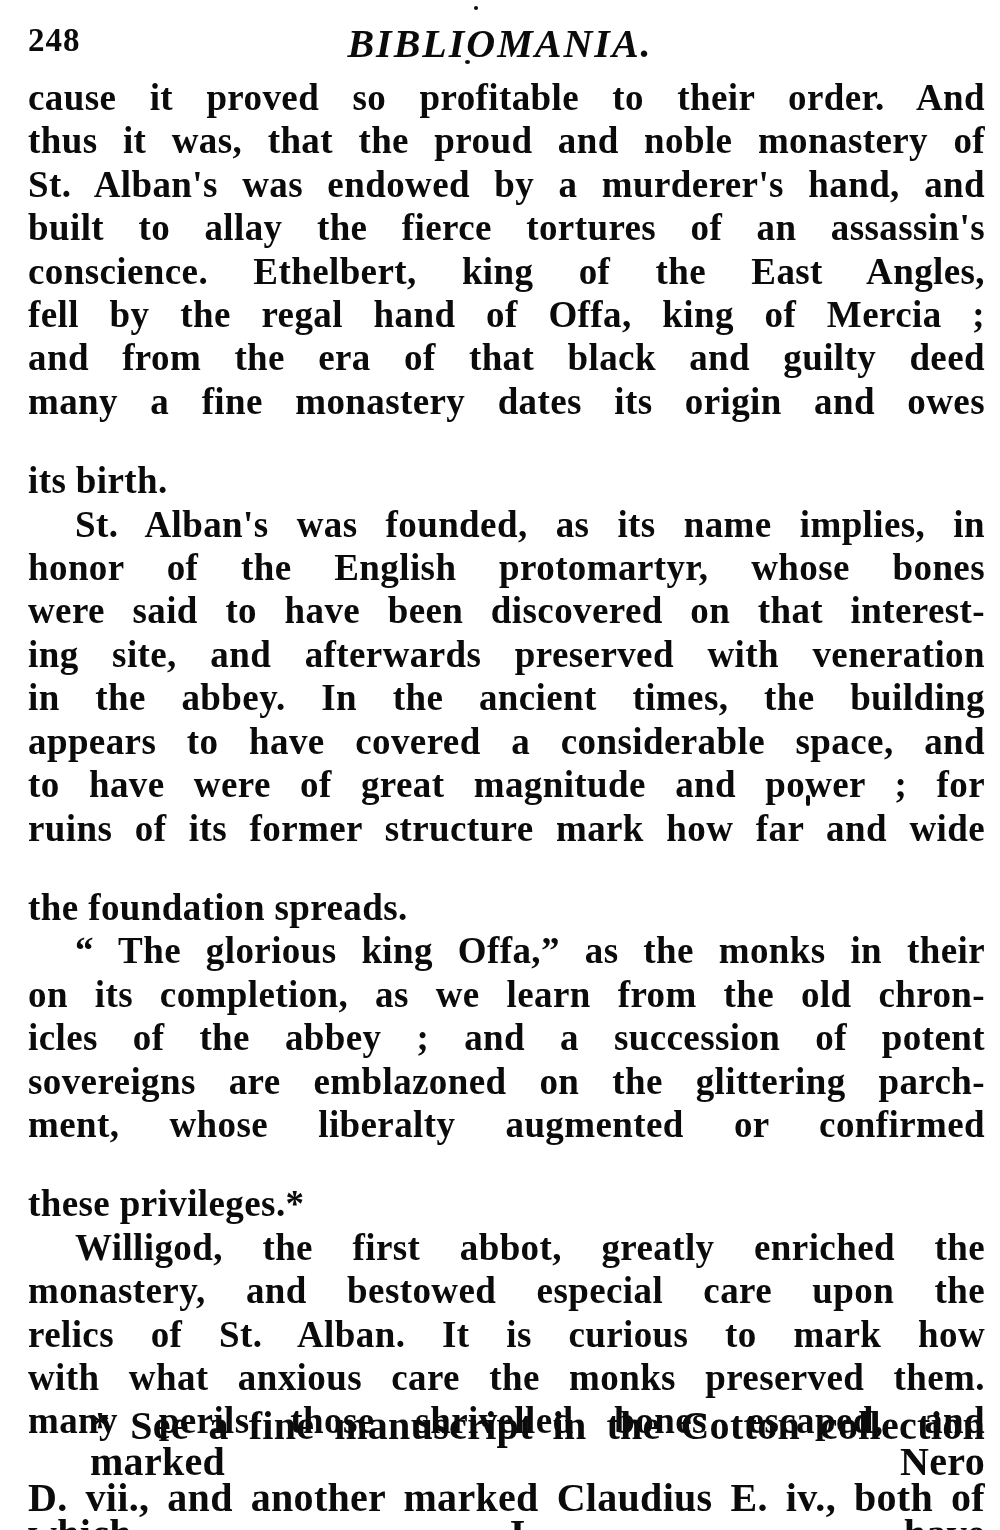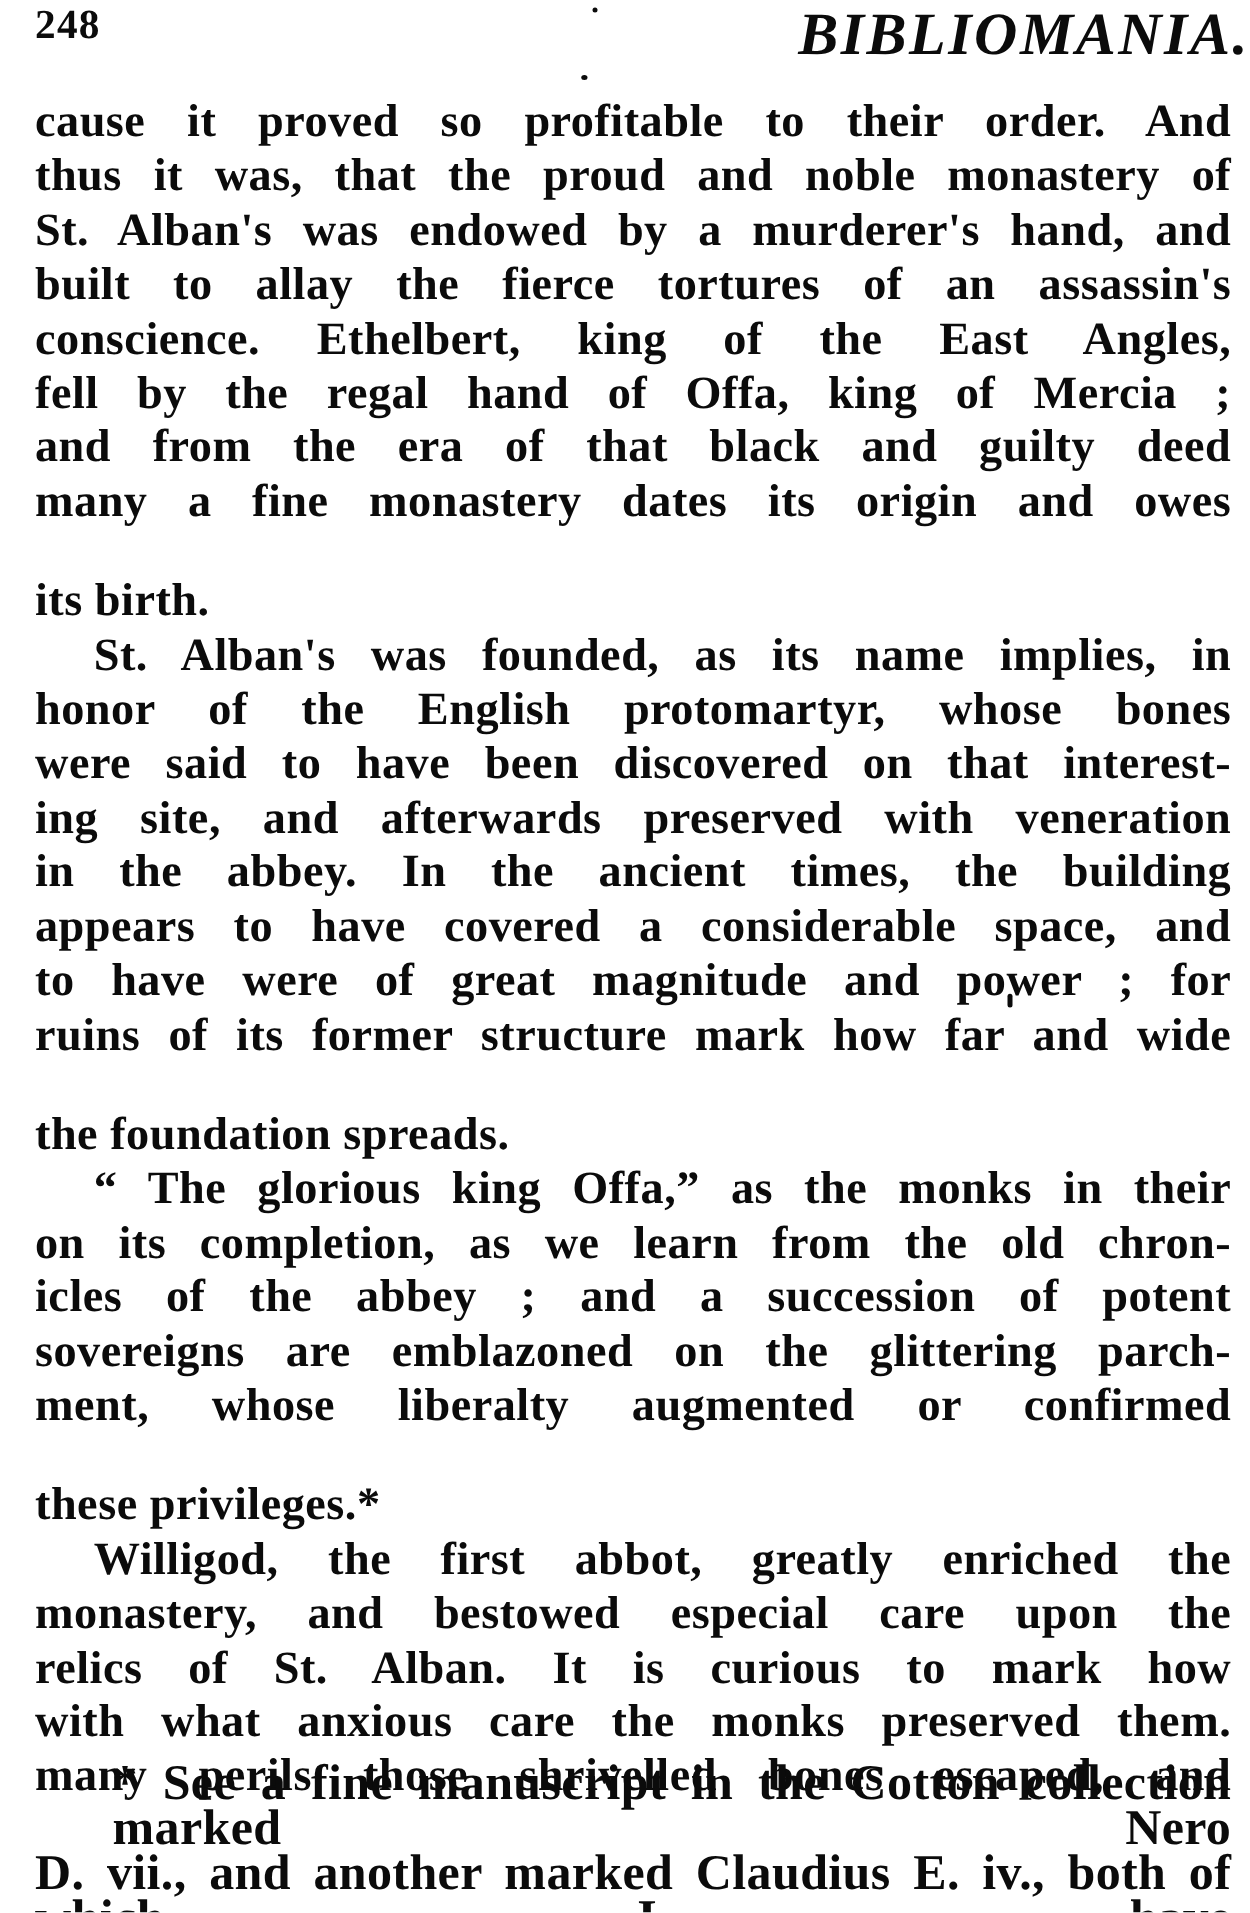--- a/index.html
+++ b/index.html
@@ -15,40 +15,40 @@
     position: relative;
     width: 1000px;
     height: 1530px;
     background: var(--paper);
     color: var(--ink);
     font-family: "Liberation Serif", serif;
     overflow: hidden;
   }
   .header {
     position: absolute;
-    top: 0;
+    top: 20px;
     left: 0;
     width: 1000px;
     height: 44px;
   }
   .pagenum {
     position: absolute;
     left: 28px;
     top: 2px;
     font-size: 33px;
     font-weight: 700;
     letter-spacing: 1px;
   }
   .title {
     position: absolute;
     left: 0;
     width: 1000px;
-    text-align: right;
+    text-align: center;
     top: 0;
-    font-size: 48px;
+    font-size: 40px;
     font-style: italic;
     font-weight: 700;
     letter-spacing: 2px;
   }
   .content {
     position: absolute;
     left: 28px;
     width: 957px;
   }
   .body-text {

